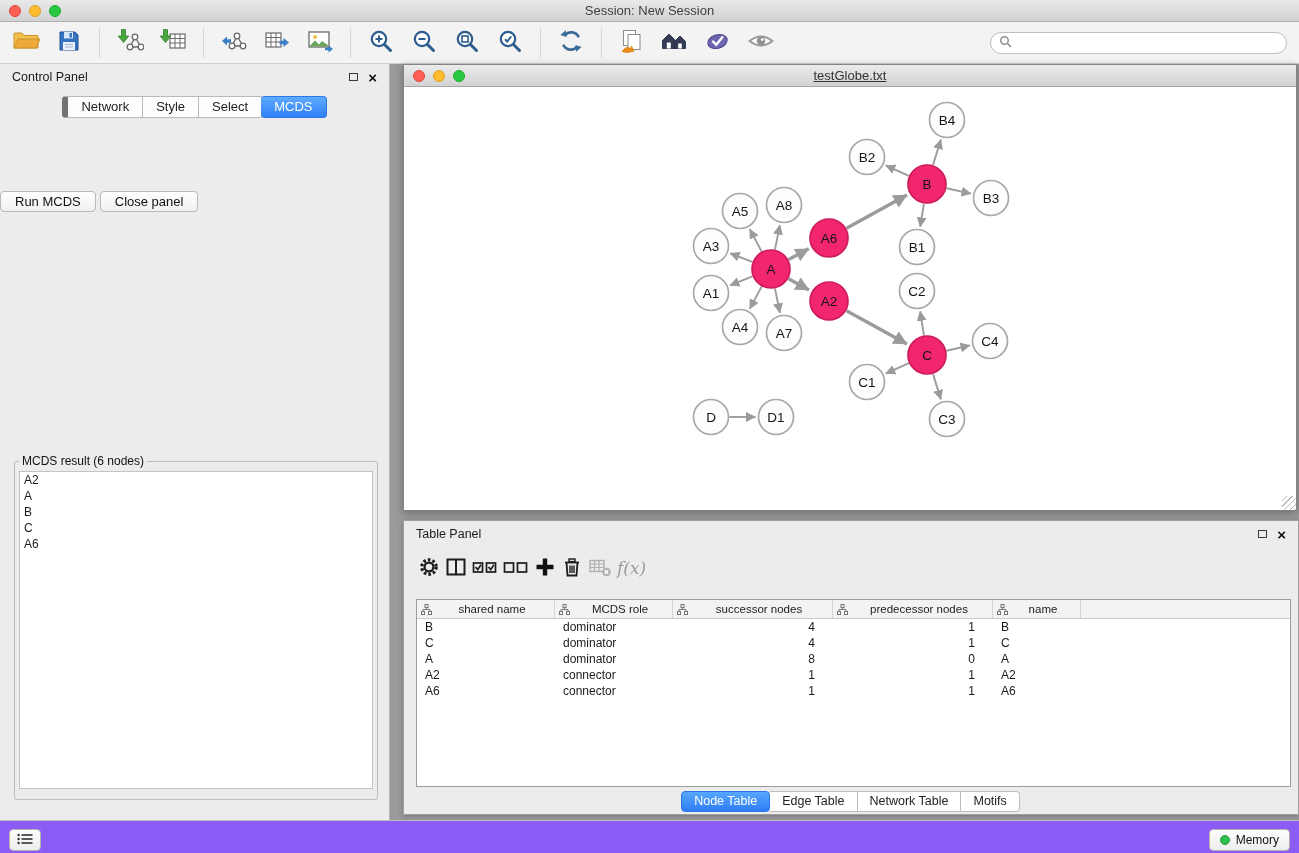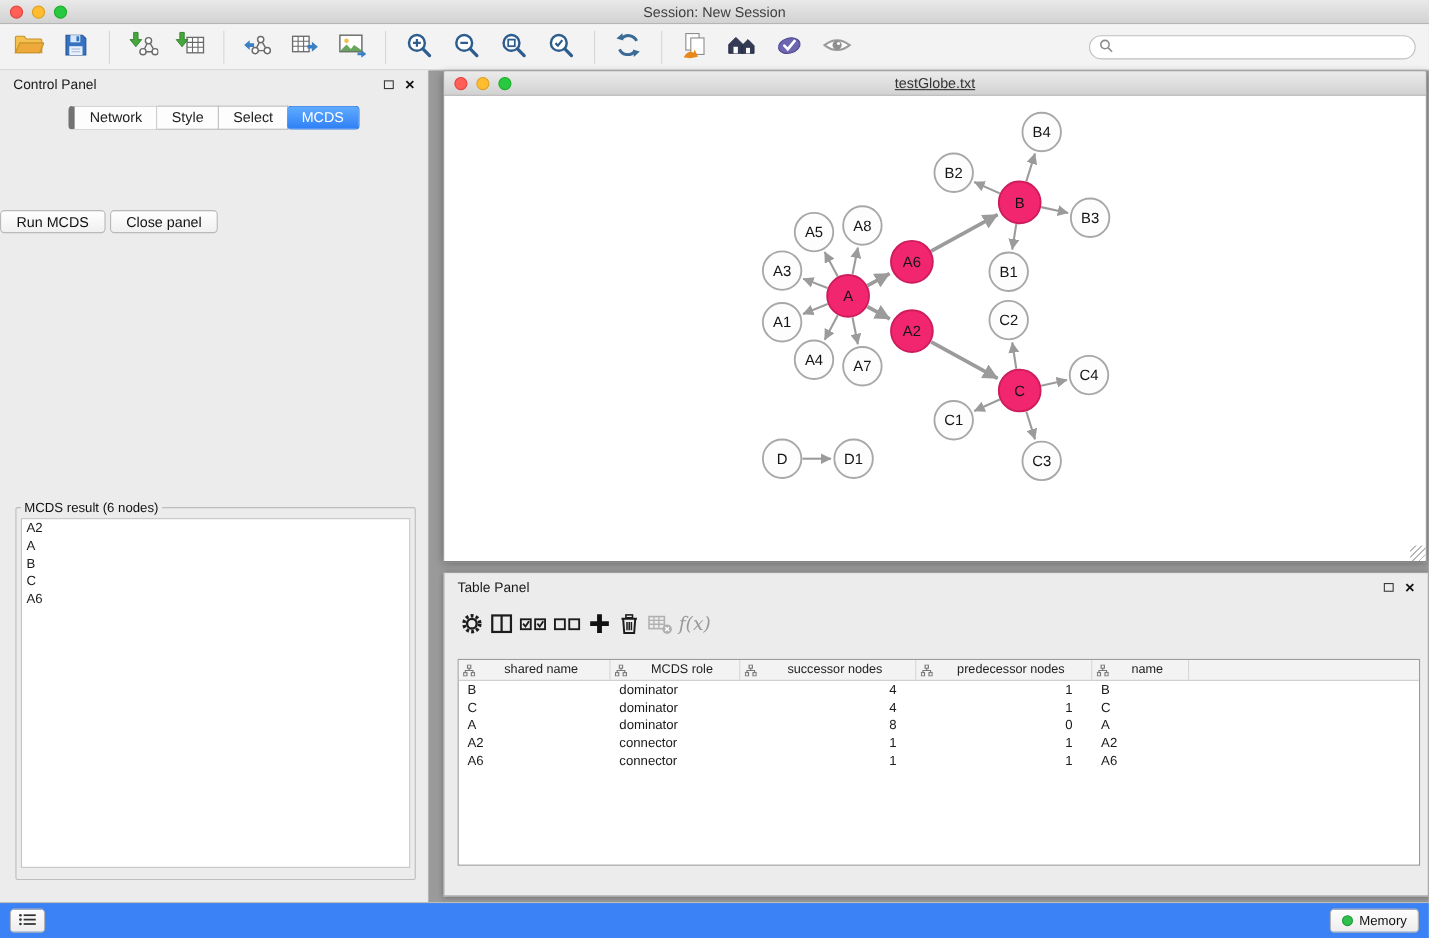--- a/index.html
+++ b/index.html
@@ -74,21 +74,21 @@
   .t-cell{padding:0 8px;white-space:nowrap;overflow:hidden;flex:0 0 auto;}
   .t-cell.num{text-align:right;padding-right:18px;}
   .col-0{width:138px;} .col-1{width:118px;} .col-2{width:160px;} .col-3{width:160px;} .col-4{width:88px;}
   .tp-tabs{position:absolute;left:0;right:0;top:270px;display:flex;justify-content:center;}
   .tp-tab{height:21px;line-height:19px;padding:0 12px;font-size:12.5px;background:#fff;border:1px solid #bdbdbd;border-left:none;color:#222;}
   .tp-tab:first-child{border-left:1px solid #bdbdbd;border-radius:4px 0 0 4px;}
   .tp-tab:last-child{border-radius:0 4px 4px 0;}
   .tp-tab.active{background:linear-gradient(#58a7fd,#2e7ef7);color:#fff;border-color:#2a76e6;border-radius:4px;margin-left:-1px;}
 
   
-  .statusbar{position:absolute;left:0;bottom:0;width:100%;height:33px;background:#3b82f6;border-top:1px solid #bcbcbc;display:flex;align-items:center;padding:12px 9px;}
+  .statusbar{position:absolute;left:0;bottom:0;width:100%;height:33px;background:#8b5cf6;border-top:1px solid #bcbcbc;display:flex;align-items:flex-end;padding:2px 9px;}
   .status-left-btn{width:32px;height:22px;border:1px solid #b3b3b3;border-radius:4px;background:linear-gradient(#fdfdfd,#ededed);display:flex;align-items:center;justify-content:center;}
   .memory-btn{margin-left:auto;height:22px;border:1px solid #b3b3b3;border-radius:4px;background:linear-gradient(#fdfdfd,#ededed);display:flex;align-items:center;gap:6px;padding:0 10px;font-family:inherit;font-size:12px;color:#111;}
   .mem-dot{width:10px;height:10px;border-radius:50%;background:#2ebf4d;border:1px solid #1d9c38;display:inline-block;}
 </style>
 </head>
 <body>
 
 <div class="screen">
 
   <div class="titlebar">
@@ -543,20 +543,26 @@
               </div>
               <div class="t-row">
                 <div class="t-cell col-0">A6</div>
                 <div class="t-cell col-1">connector</div>
                 <div class="t-cell col-2 num">1</div>
                 <div class="t-cell col-3 num">1</div>
                 <div class="t-cell col-4">A6</div>
               </div>
             </div>
         </div>
+        <div class="tp-tabs">
+            <div class="tp-tab active">Node Table</div>
+            <div class="tp-tab">Edge Table</div>
+            <div class="tp-tab">Network Table</div>
+            <div class="tp-tab">Motifs</div>
+          </div>
       </div>
 
     </section>
   </div>
 
   <div class="statusbar">
     <button class="status-left-btn">
       <span><svg width="16" height="12" viewBox="0 0 16 12">
             <circle cx="1.6" cy="2" r="1.2" fill="#333"></circle>
             <rect x="4.5" y="1.2" width="11" height="1.6" fill="#333"></rect>

